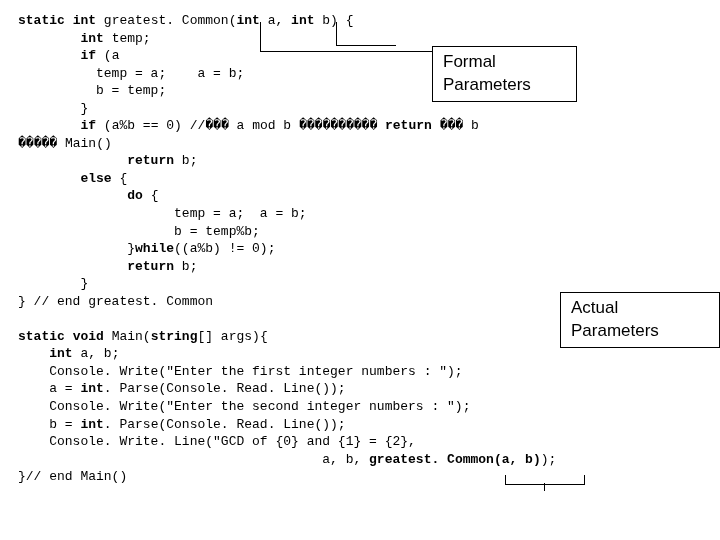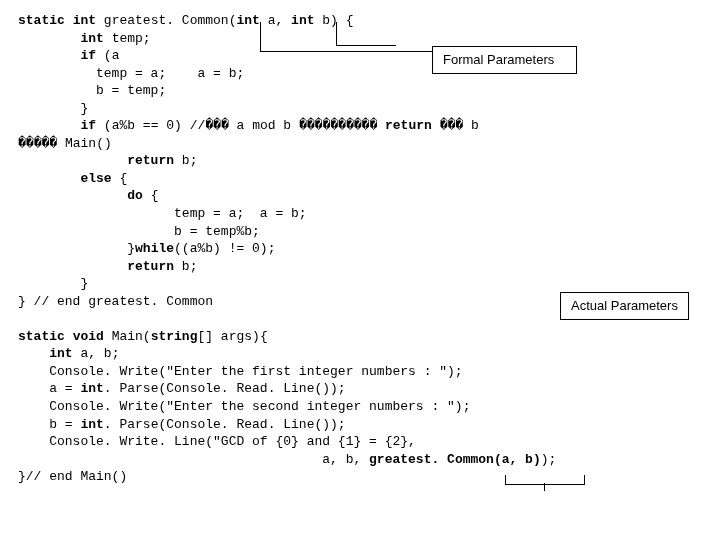--- a/index.html
+++ b/index.html
@@ -15,21 +15,21 @@
       padding: 12px 18px;
       overflow: hidden;
     }
     .kw { font-weight: bold; }
     pre { font-family: inherit; white-space: pre; }
     .annotation-box {
       position: absolute;
       background: #fff;
       border: 1px solid #000;
       font-family: Arial, sans-serif;
-      font-size: 13px;
+      font-size: 17px;
       padding: 4px 10px;
       z-index: 10;
     }
     #box-formal { top: 46px; left: 432px; width: 145px; }
     #box-actual { top: 292px; left: 560px; }
     
     .conn { position: absolute; border-color: #000; border-style: solid; z-index: 5; }
     
     #conn-formal-1 {
       top: 22px; left: 260px; width: 60px; height: 30px;

